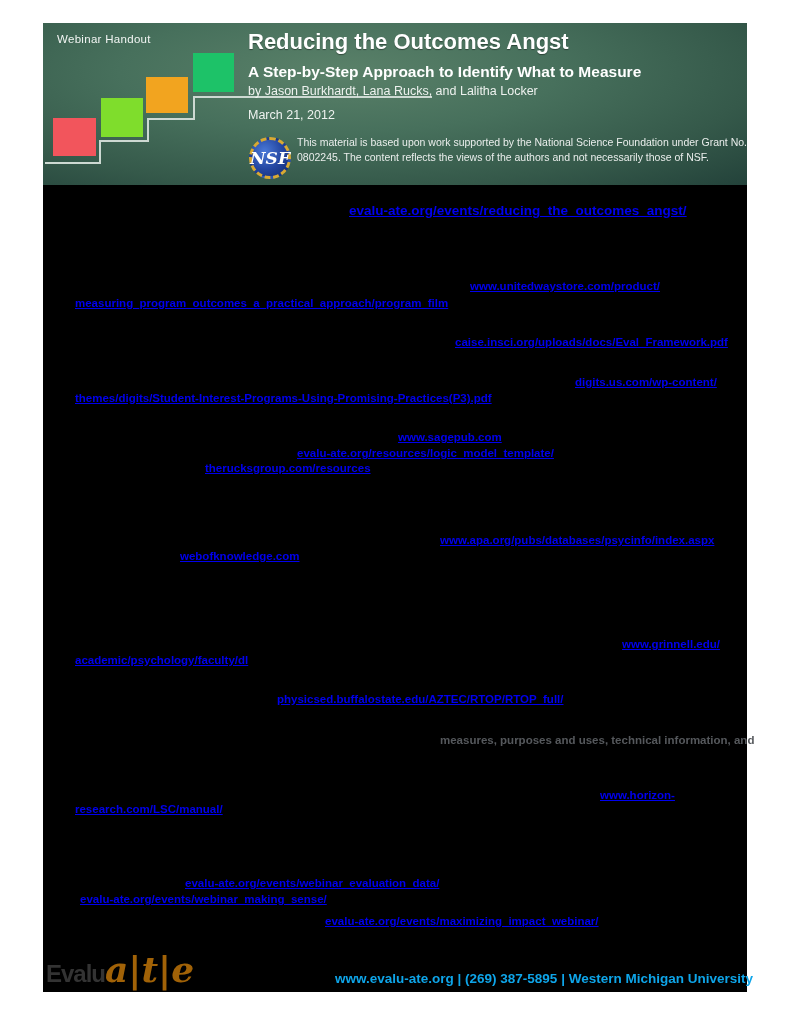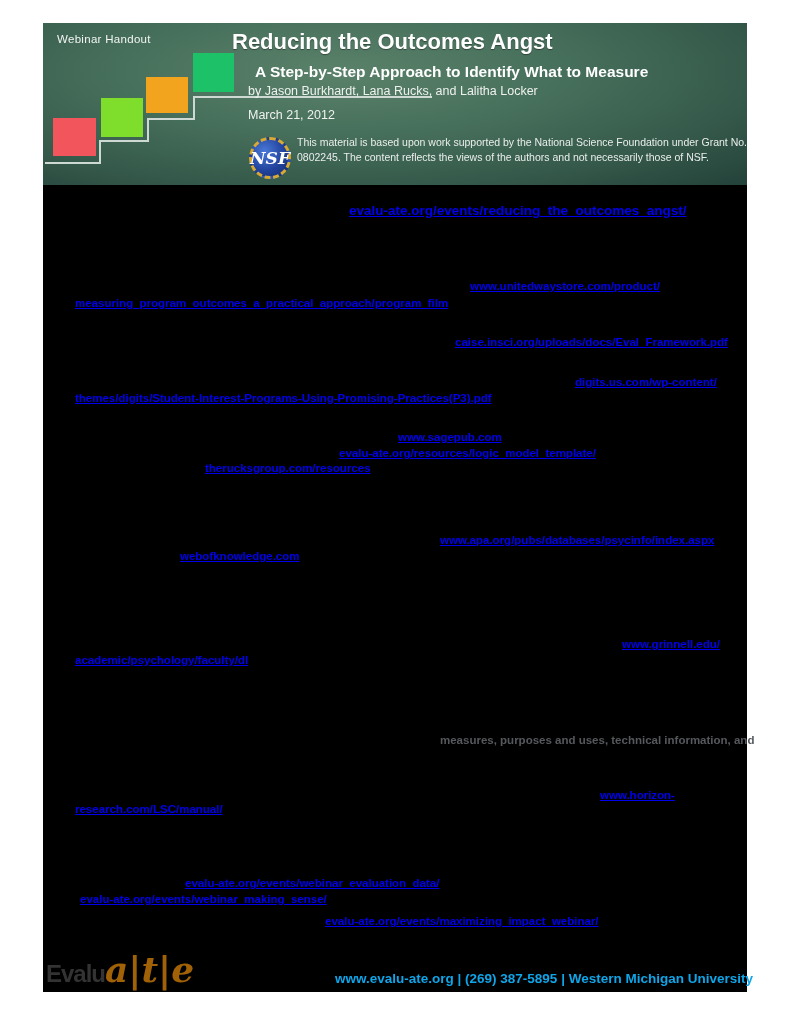--- a/index.html
+++ b/index.html
@@ -13,25 +13,25 @@
   .header{
     position:absolute;left:43px;top:23px;width:704px;height:162px;
     background:radial-gradient(ellipse at 42% 30%, #5a8169 0%, #47705c 38%, #35594a 72%, #23423a 100%);
     overflow:hidden;
   }
   .eyebrow{
     position:absolute;left:14px;top:10px;color:#f2f5f3;font-size:11.5px;letter-spacing:.3px;
   }
   .stairs{position:absolute;left:0;top:0;}
   .h-title{
-    position:absolute;left:189px;top:6px;color:#ffffff;font-size:22px;font-weight:bold;
+    position:absolute;left:205px;top:6px;color:#ffffff;font-size:22px;font-weight:bold;
     text-shadow:0 1px 1px rgba(0,0,0,.4);white-space:nowrap;
   }
   .h-subtitle{
-    position:absolute;left:212px;top:40px;color:#ffffff;font-size:15.5px;font-weight:bold;white-space:nowrap;
+    position:absolute;left:205px;top:40px;color:#ffffff;font-size:15.5px;font-weight:bold;white-space:nowrap;
   }
   .h-byline{
     position:absolute;left:205px;top:61px;color:#eef2ef;font-size:12.5px;white-space:nowrap;
   }
   .h-date{
     position:absolute;left:205px;top:85px;color:#eef2ef;font-size:12.5px;white-space:nowrap;
   }
   .nsf-logo{
     position:absolute;left:206px;top:114px;width:36px;height:36px;border-radius:50%;
     background:radial-gradient(circle at 35% 32%, #4a79d8 0%, #22449e 55%, #122a6e 100%);
@@ -102,26 +102,27 @@
 
   <div class="content">
 
     <a class="lnk big" style="left:306px;top:18px;text-align:center;">evalu-ate.org/events/reducing_the_outcomes_angst/</a>
     <a class="lnk" style="left:427px;top:95px;">www.unitedwaystore.com/product/</a>
     <a class="lnk" style="left:32px;top:112px;">measuring_program_outcomes_a_practical_approach/program_film</a>
     <a class="lnk" style="left:412px;top:151px;">caise.insci.org/uploads/docs/Eval_Framework.pdf</a>
     <a class="lnk" style="left:532px;top:191px;">digits.us.com/wp-content/</a>
     <a class="lnk" style="left:32px;top:207px;">themes/digits/Student-Interest-Programs-Using-Promising-Practices(P3).pdf</a>
     <a class="lnk" style="left:355px;top:246px;">www.sagepub.com</a>
-    <a class="lnk" style="left:254px;top:262px;margin-left:42px;">evalu-ate.org/resources/logic_model_template/</a>
+    <a class="lnk" style="left:254px;top:262px;">evalu-ate.org/resources/logic_model_template/</a>
     <a class="lnk" style="left:162px;top:277px;">therucksgroup.com/resources</a>
     <a class="lnk" style="left:397px;top:349px;">www.apa.org/pubs/databases/psycinfo/index.aspx</a>
     <a class="lnk" style="left:137px;top:365px;">webofknowledge.com</a>
     <a class="lnk" style="left:579px;top:453px;">www.grinnell.edu/</a>
     <a class="lnk" style="left:32px;top:469px;">academic/psychology/faculty/dl</a>
+    <a class="lnk" style="left:234px;top:508px;">physicsed.buffalostate.edu/AZTEC/RTOP/RTOP_full/</a>
 
     <div class="grey" style="left:362px;top:549px;padding-left:35px;">measures, purposes and uses, technical information, and</div>
 
     <a class="lnk" style="left:557px;top:604px;">www.horizon-</a>
     <a class="lnk" style="left:32px;top:618px;">research.com/LSC/manual/</a>
     <a class="lnk" style="left:142px;top:692px;">evalu-ate.org/events/webinar_evaluation_data/</a>
     <a class="lnk" style="left:37px;top:708px;">evalu-ate.org/events/webinar_making_sense/</a>
     <a class="lnk" style="left:282px;top:730px;">evalu-ate.org/events/maximizing_impact_webinar/</a>
 
     <div class="logo">

